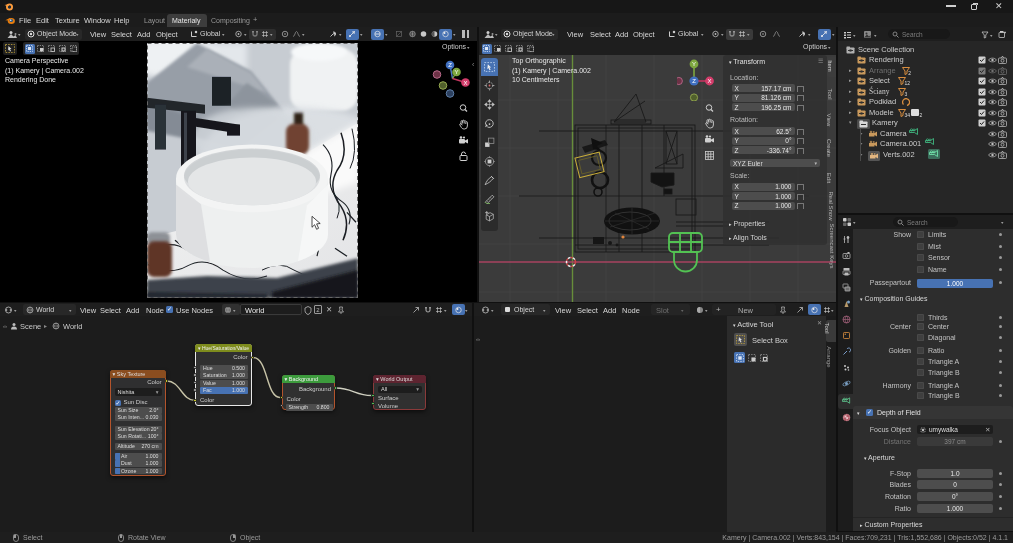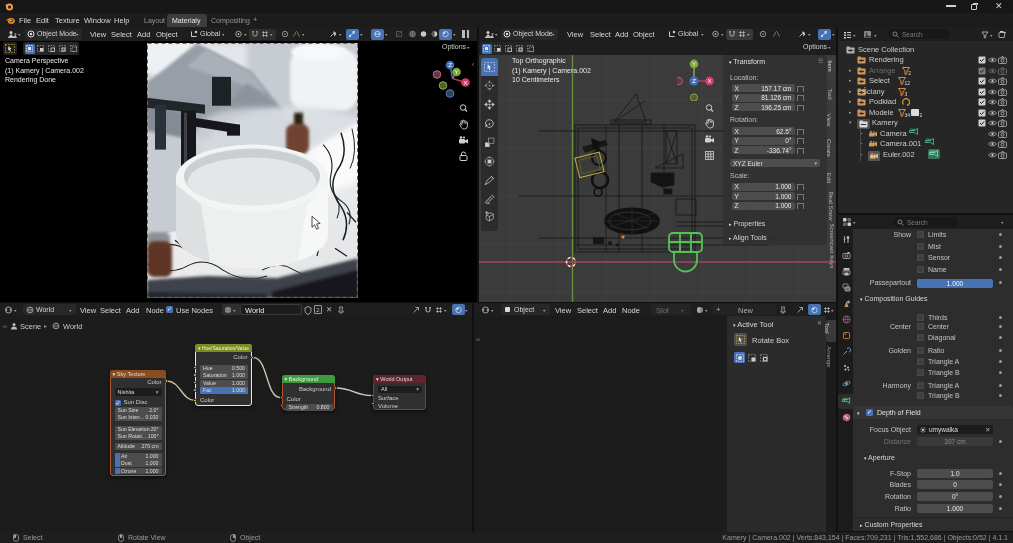--- a/index.html
+++ b/index.html
@@ -741,21 +741,21 @@
           <path d="M6,4 L8,1 H10 L12,4" fill="none" stroke="#c0c0c0" stroke-width="1.5"></path>
           <circle cx="9" cy="9.5" r="3" fill="none" stroke="#c0c0c0" stroke-width="1.5"></circle>
         </svg></div>
       <div style="position:absolute;left:11px;top:46.8px;font-size:5px;color:#999;">▸</div>
       <div style="position:absolute;left:19px;top:46.8px;"><svg width="9" height="8" viewBox="0 0 18 16">
           <rect x="1" y="3" width="16" height="12" rx="1.5" fill="#c9995c"></rect>
           <rect x="1" y="1" width="7" height="4" rx="1" fill="#c9995c"></rect>
           <rect x="4" y="8" width="10" height="2" fill="#2e2e2e"></rect>
           <rect x="7" y="6" width="4" height="6" fill="#2e2e2e" opacity="0.6"></rect>
         </svg></div>
-      <div style="position:absolute;left:24px;top:45.8px;color:#cccccc;">Ściany</div>
+      <div style="position:absolute;left:31px;top:45.8px;color:#cccccc;font-family:Liberation Serif, serif;">Ściany</div>
       <div style="position:absolute;left:60.4px;top:46.8px;"><svg width="8" height="8" viewBox="0 0 16 16">
           <path d="M1,1 H15 L10,8 V13 L6,15 V8 Z" fill="none" stroke="#d98e3f" stroke-width="2"></path>
         </svg></div>
       <div style="position:absolute;left:66.4px;top:49.8px;font-size:5px;color:#ddd;">3</div>
       <div style="position:absolute;left:140px;top:46.8px;"><svg width="8" height="8" viewBox="0 0 16 16">
           <rect x="1" y="1" width="14" height="14" rx="2" fill="#d0d0d0"></rect>
           <path d="M4,8 l3,3 l5,-6" stroke="#1e1e1e" stroke-width="2" fill="none"></path>
         </svg></div>
       <div style="position:absolute;left:150px;top:46.8px;"><svg width="9" height="8" viewBox="0 0 18 16">
           <path d="M1,8 C4,3 14,3 17,8 C14,13 4,13 1,8 Z" fill="none" stroke="#c0c0c0" stroke-width="1.4"></path>
@@ -885,21 +885,21 @@
       <div style="position:absolute;left:22px;top:109.5px;font-size:5px;color:#999;">▸</div>
       <div style="position:absolute;left:30px;top:109.5px;"><svg width="12" height="10" viewBox="0 0 24 20">
           <rect x="0" y="0" width="24" height="20" rx="3" fill="#555"></rect>
           <g transform="translate(2,2)">
             <path d="M2,6 h11 l5,-3 v10 l-5,-3 h-11 Z" fill="#e3b680"></path>
             <circle cx="6" cy="4" r="2.6" fill="#e3b680" stroke="#262626" stroke-width="0.8"></circle>
             <circle cx="11.5" cy="4" r="2.2" fill="#e3b680" stroke="#262626" stroke-width="0.8"></circle>
             <rect x="2" y="6" width="11" height="7" rx="1" fill="#e3b680"></rect>
           </g>
         </svg></div>
-      <div style="position:absolute;left:45px;top:108.5px;color:#cccccc;">Euler.002</div>
+      <div style="position:absolute;left:45px;top:108.5px;color:#cccccc;">Verts.002</div>
       <div style="position:absolute;left:90px;top:107.5px;"><svg width="12" height="10" viewBox="0 0 24 20">
           <rect x="0" y="0" width="24" height="20" rx="3" fill="#3c6e5c"></rect>
           <g transform="translate(2,2)">
             <path d="M1,5 h10 l6,-4 v12 l-6,-4 h-10 Z" fill="none" stroke="#6fe0a8" stroke-width="1.8"></path>
             <circle cx="5" cy="4" r="2.4" fill="none" stroke="#6fe0a8" stroke-width="1.5"></circle>
             <circle cx="10" cy="4" r="2" fill="none" stroke="#6fe0a8" stroke-width="1.5"></circle>
           </g>
         </svg></div>
       <div style="position:absolute;left:150px;top:109.5px;"><svg width="9" height="8" viewBox="0 0 18 16">
           <path d="M1,8 C4,3 14,3 17,8 C14,13 4,13 1,8 Z" fill="none" stroke="#c0c0c0" stroke-width="1.4"></path>
@@ -1294,21 +1294,21 @@
   <div class="abs t" style="left:2px;top:33px;color:#9a9a9a;font-size:6px;">‹›</div>
 
   <div class="abs" style="left:253px;top:13px;width:99px;height:216px;background:#2b2b2b;">
     <div class="abs t" style="left:6px;top:4px;color:#d8d8d8;"><span style="font-size:5px;">▾</span> Active Tool</div>
     <div class="abs t g" style="left:90px;top:3px;font-size:6px;">✕</div>
     <div class="abs" style="left:7px;top:17px;width:13px;height:13px;background:#4f4f4f;border-radius:2px;"></div>
     <svg class="ic" style="left:9px;top:19px" width="9" height="9" viewBox="0 0 18 18">
         <rect x="1" y="1" width="16" height="16" fill="none" stroke="#c8a83c" stroke-width="1.5" stroke-dasharray="3,2.2"></rect>
         <path d="M6,4 L12,10 L9,10 L11,14 L9,15 L7,11 L5,13 Z" fill="#ddd"></path>
       </svg>
-    <div class="abs t" style="left:25px;top:20px;color:#d0d0d0;">Rotate Box</div>
+    <div class="abs t" style="left:25px;top:20px;color:#d0d0d0;">Select Box</div>
     <div class="abs" style="left:7px;top:36px;width:11px;height:11px;background:#4772b3;border-radius:1.5px;"></div>
     <svg class="ic" style="left:8.5px;top:37.5px" width="8" height="8" viewBox="0 0 14 14">
         <rect x="1" y="1" width="12" height="12" fill="none" stroke="#dce6f5" stroke-width="1.4" stroke-dasharray="2.5,2"></rect>
         <rect x="4" y="4" width="6" height="6" fill="#dce6f5"></rect>
       </svg>
     <svg class="ic" style="left:21px;top:37.5px" width="8" height="8" viewBox="0 0 14 14">
         <rect x="1" y="1" width="12" height="12" fill="none" stroke="#999" stroke-width="1.4" stroke-dasharray="2.5,2"></rect>
         <rect x="6" y="6" width="7" height="7" fill="#ccc"></rect>
       </svg>
     <svg class="ic" style="left:33px;top:37.5px" width="8" height="8" viewBox="0 0 14 14">

